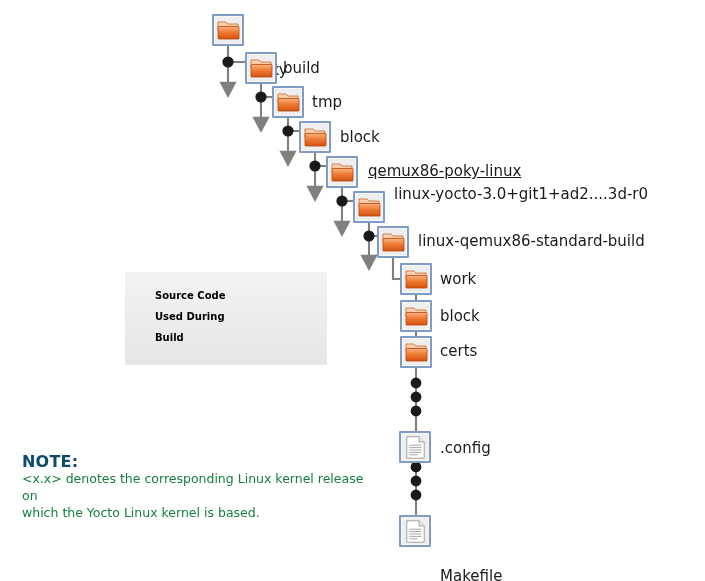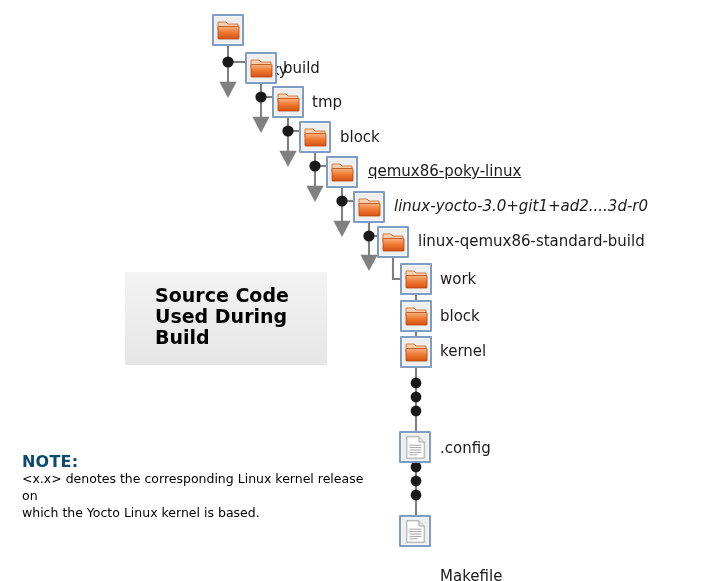--- a/index.html
+++ b/index.html
@@ -94,21 +94,21 @@
     top: 272px;
     width: 202px;
     height: 93px;
     background: linear-gradient(to bottom, #f3f3f3 0%, #ededed 45%, #e6e6e6 100%);
     box-sizing: border-box;
   }
   #source-code-box .box-text {
     position: absolute;
     left: 30px;
     top: 13px;
-    font-size: 19px;
+    font-size: 10px;
     font-weight: bold;
     line-height: 21px;
     color: #000000;
     white-space: pre-line;
   }
 
   
   #note-block {
     position: absolute;
     left: 22px;
@@ -118,21 +118,21 @@
   #note-title {
     font-size: 16px;
     font-weight: bold;
     color: #0c4a6e;
     line-height: 16px;
     letter-spacing: 0.2px;
     margin-top: 24px;
   }
   #note-body {
     font-size: 12.5px;
-    color: #000000;
+    color: #15803d;
     line-height: 17px;
     white-space: pre-line;
   }
 </style>
 </head>
 <body>
 
 <div id="diagram-canvas">
 
   <svg id="connector-layer" width="705" height="581" viewBox="0 0 705 581">
@@ -259,21 +259,21 @@
 
   <div class="node" style="left:353px; top:191px;">
     <div class="icon-frame">
       <div class="inner-bevel"></div>
       <svg class="folder-glyph" viewBox="0 0 23 20">
         <path d="M1,2 L9,2 L11,4 L21,4 L21,10 L1,10 Z" fill="url(#fg1)" stroke="#c8651f" stroke-width="0.8"></path>
         <rect x="1" y="6.5" width="21" height="12.5" rx="0.6" fill="url(#fg2)" stroke="#b8480c" stroke-width="0.8"></rect>
       </svg>
     </div>
   </div>
-  <div class="node-label" style="left:394px; top:198px;font-style:italic;">linux-yocto-3.0+git1+ad2....3d-r0</div>
+  <div class="node-label" style="left:394px; top:186px;">linux-yocto-3.0+git1+ad2....3d-r0</div>
 
   <div class="node" style="left:377px; top:226px;">
     <div class="icon-frame">
       <div class="inner-bevel"></div>
       <svg class="folder-glyph" viewBox="0 0 23 20">
         <path d="M1,2 L9,2 L11,4 L21,4 L21,10 L1,10 Z" fill="url(#fg1)" stroke="#c8651f" stroke-width="0.8"></path>
         <rect x="1" y="6.5" width="21" height="12.5" rx="0.6" fill="url(#fg2)" stroke="#b8480c" stroke-width="0.8"></rect>
       </svg>
     </div>
   </div>
@@ -303,21 +303,21 @@
 
   <div class="node" style="left:400px; top:336px;">
     <div class="icon-frame">
       <div class="inner-bevel"></div>
       <svg class="folder-glyph" viewBox="0 0 23 20">
         <path d="M1,2 L9,2 L11,4 L21,4 L21,10 L1,10 Z" fill="url(#fg1)" stroke="#c8651f" stroke-width="0.8"></path>
         <rect x="1" y="6.5" width="21" height="12.5" rx="0.6" fill="url(#fg2)" stroke="#b8480c" stroke-width="0.8"></rect>
       </svg>
     </div>
   </div>
-  <div class="node-label" style="left:440px; top:343px;">kernel</div>
+  <div class="node-label" style="left:440px; top:343px;">certs</div>
 
   <div class="node" style="left:399px; top:431px;">
     <div class="icon-frame">
       <div class="inner-bevel"></div>
       <svg class="doc-glyph" viewBox="0 0 19 23">
         <path d="M0.8,0.8 L13,0.8 L18.2,6 L18.2,22.2 L0.8,22.2 Z" fill="#ffffff" stroke="#9a9a9a" stroke-width="0.9" stroke-linejoin="round"></path>
         <path d="M13,0.8 L13,6 L18.2,6" fill="#e8e8e8" stroke="#9a9a9a" stroke-width="0.9" stroke-linejoin="round"></path>
         <g stroke="#9a9a9a" stroke-width="0.9">
           <line x1="3.4" y1="9.2" x2="15.4" y2="9.2"></line>
           <line x1="3.4" y1="11.6" x2="15.4" y2="11.6"></line>

